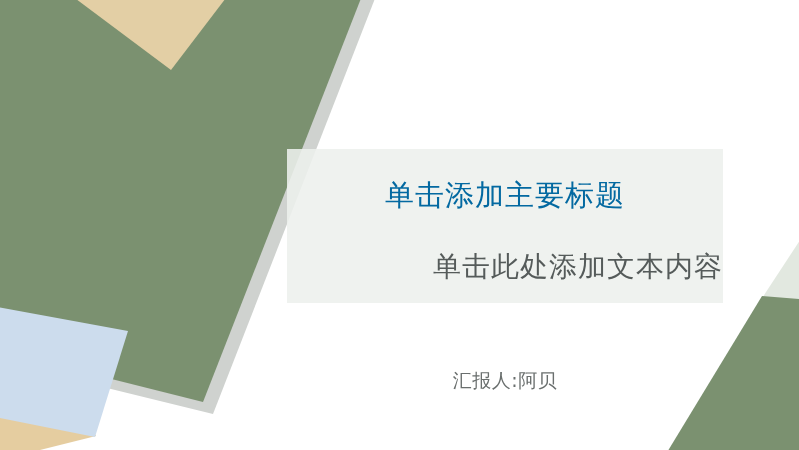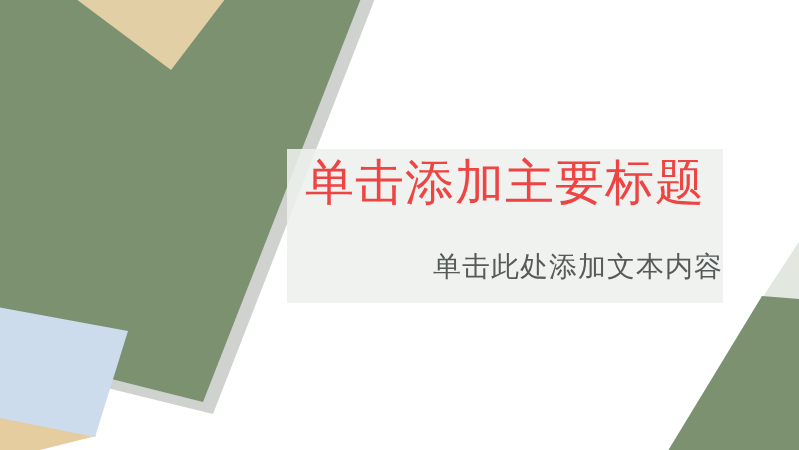--- a/index.html
+++ b/index.html
@@ -29,28 +29,28 @@
     left: 287px;
     top: 149px;
     width: 436px;
     height: 154px;
     background: rgba(237, 240, 237, 0.88);
     z-index: 5;
   }
   .title-text {
     position: absolute;
     left: 287px;
-    top: 158px;
+    top: 170px;
     width: 436px;
     text-align: center;
     font-family: "DejaVu Serif", "Liberation Serif", serif;
-    font-size: 49px;
+    font-size: 29px;
     line-height: 50px;
     letter-spacing: 1px;
-    color: #ef4444;
+    color: #0369a1;
     z-index: 8;
     white-space: nowrap;
   }
   .subtitle-text {
     position: absolute;
     left: 287px;
     top: 248px;
     width: 436px;
     text-align: right;
     font-family: "DejaVu Serif", "Liberation Serif", serif;
@@ -97,14 +97,15 @@
 
     <polygon points="812,300 812,462 666,454 762,296" fill="#7b9170"></polygon>
   </svg>
 
   <div class="content-panel"></div>
 
   <div class="title-text">单击添加主要标题</div>
 
   <div class="subtitle-text">单击此处添加文本内容</div>
 
+  <div class="presenter-text">汇报人:阿贝</div>
 
 </div>
 
 </body></html>

